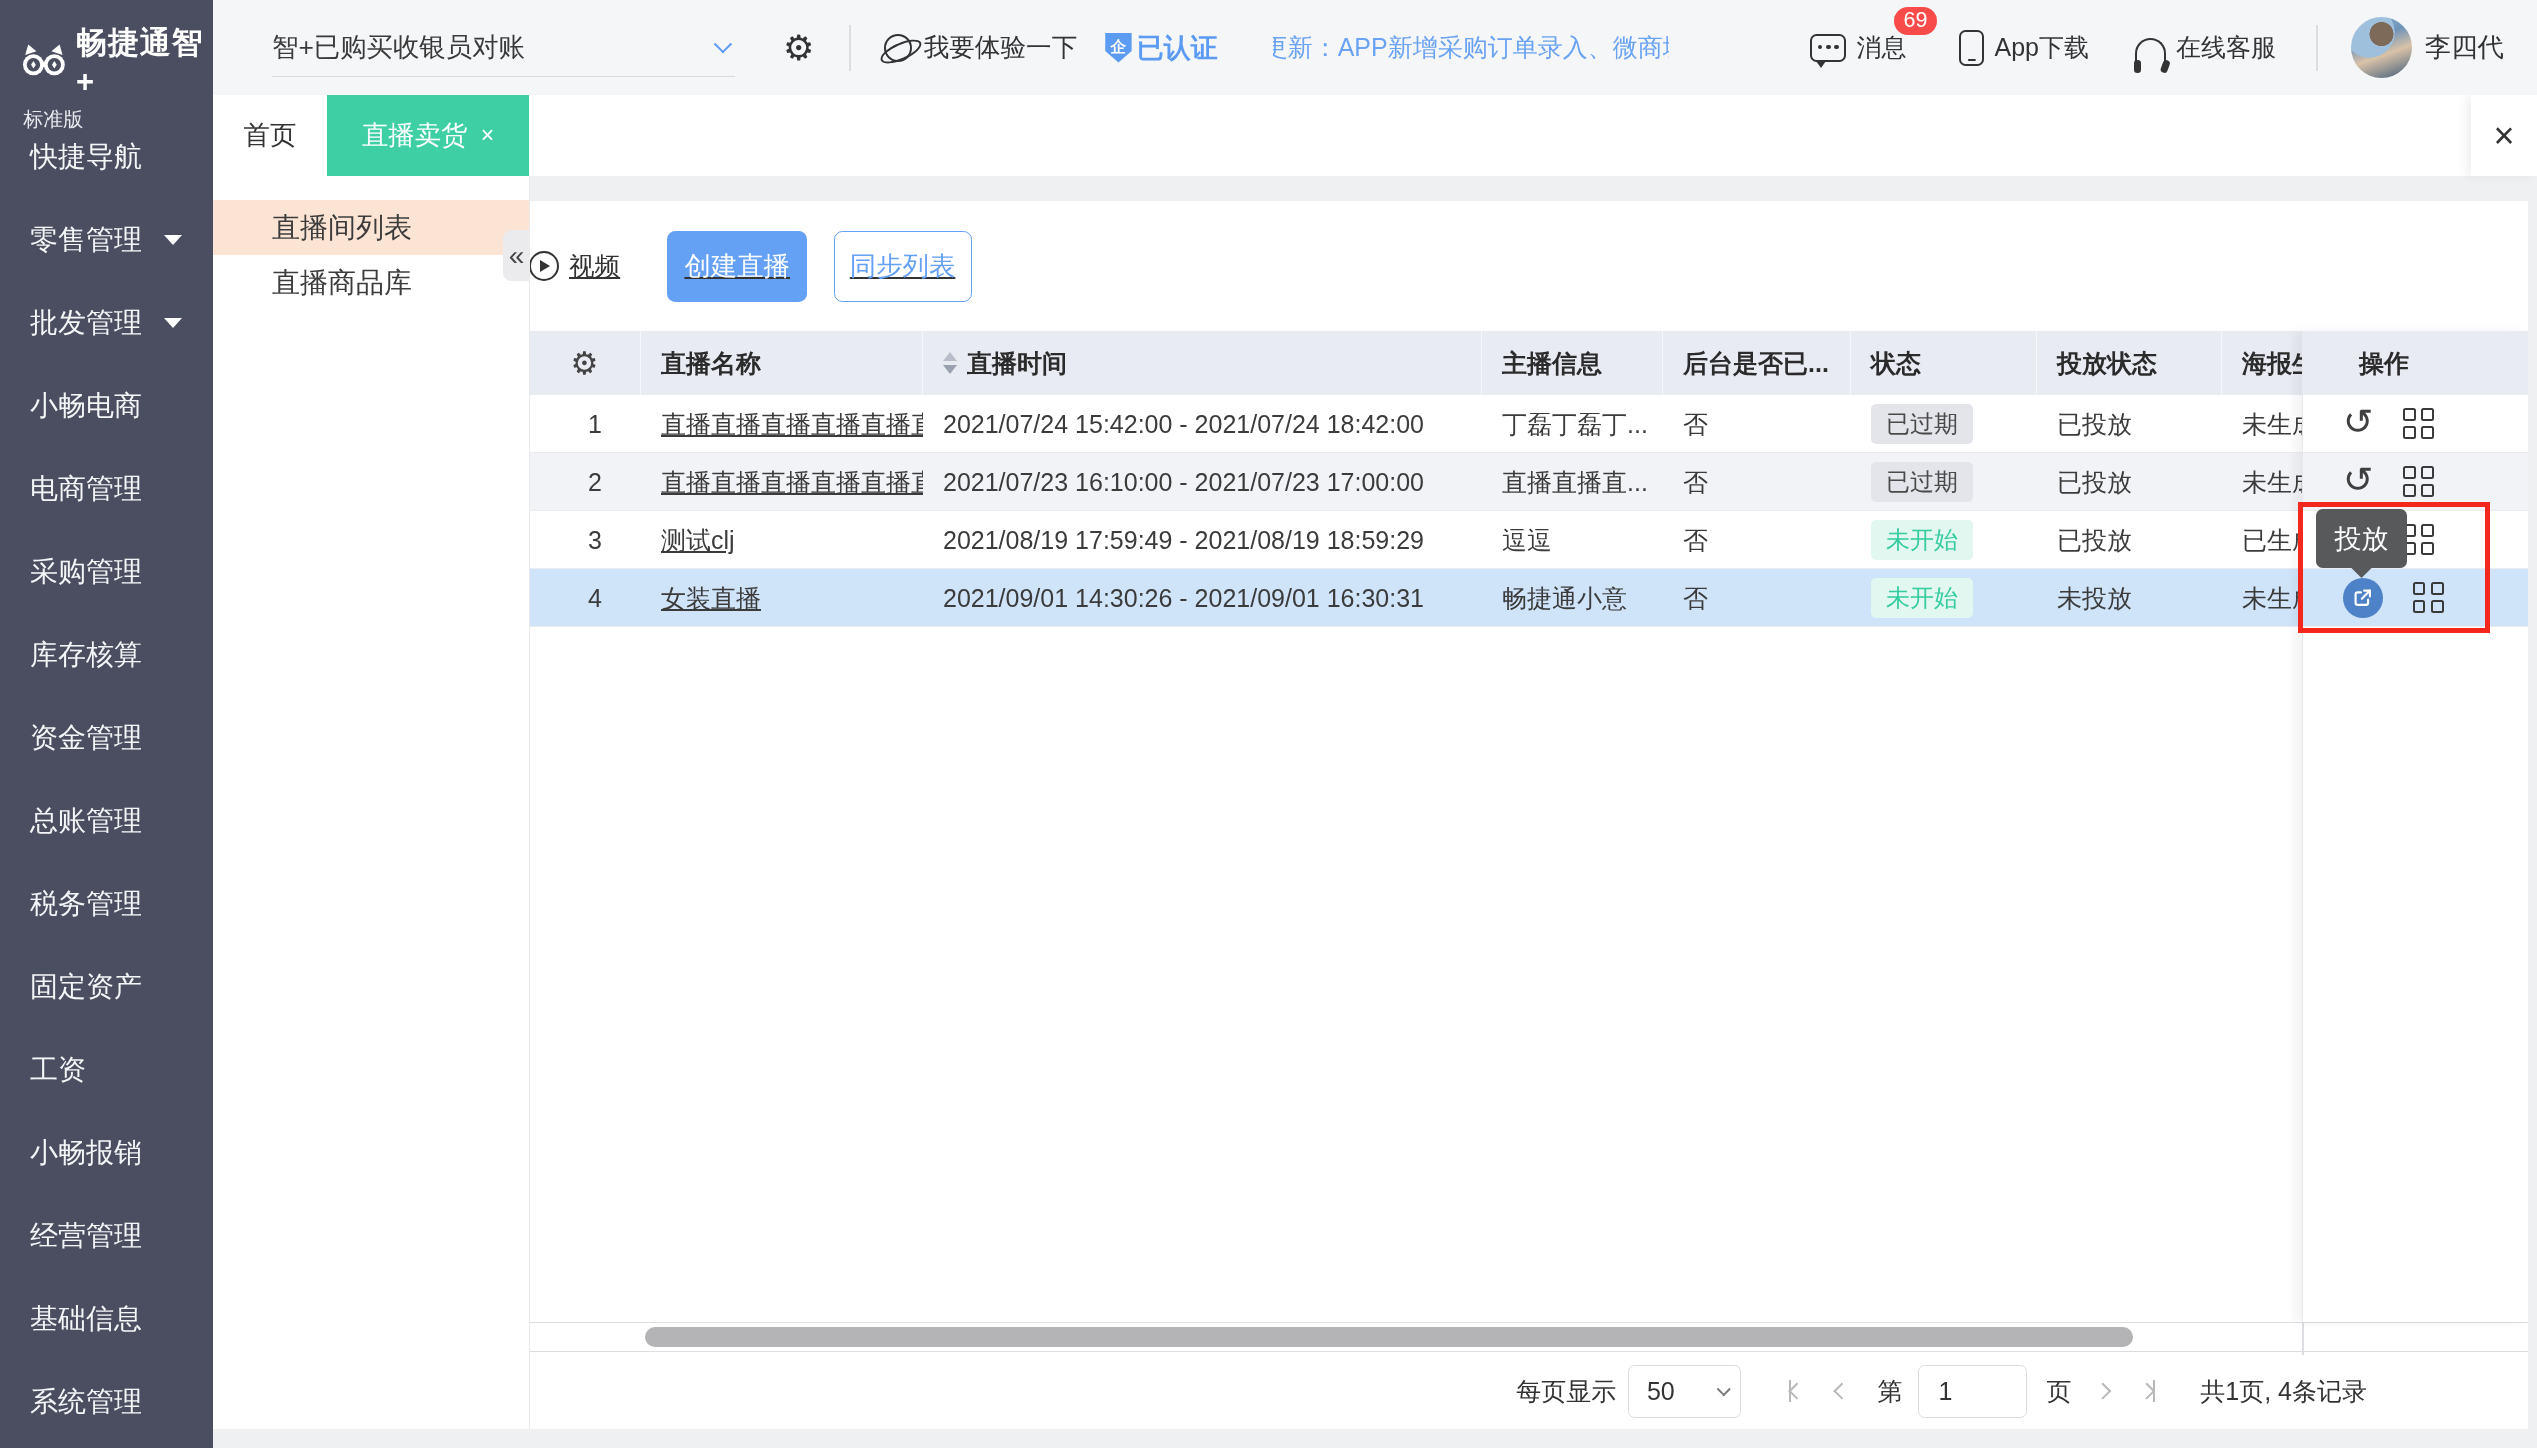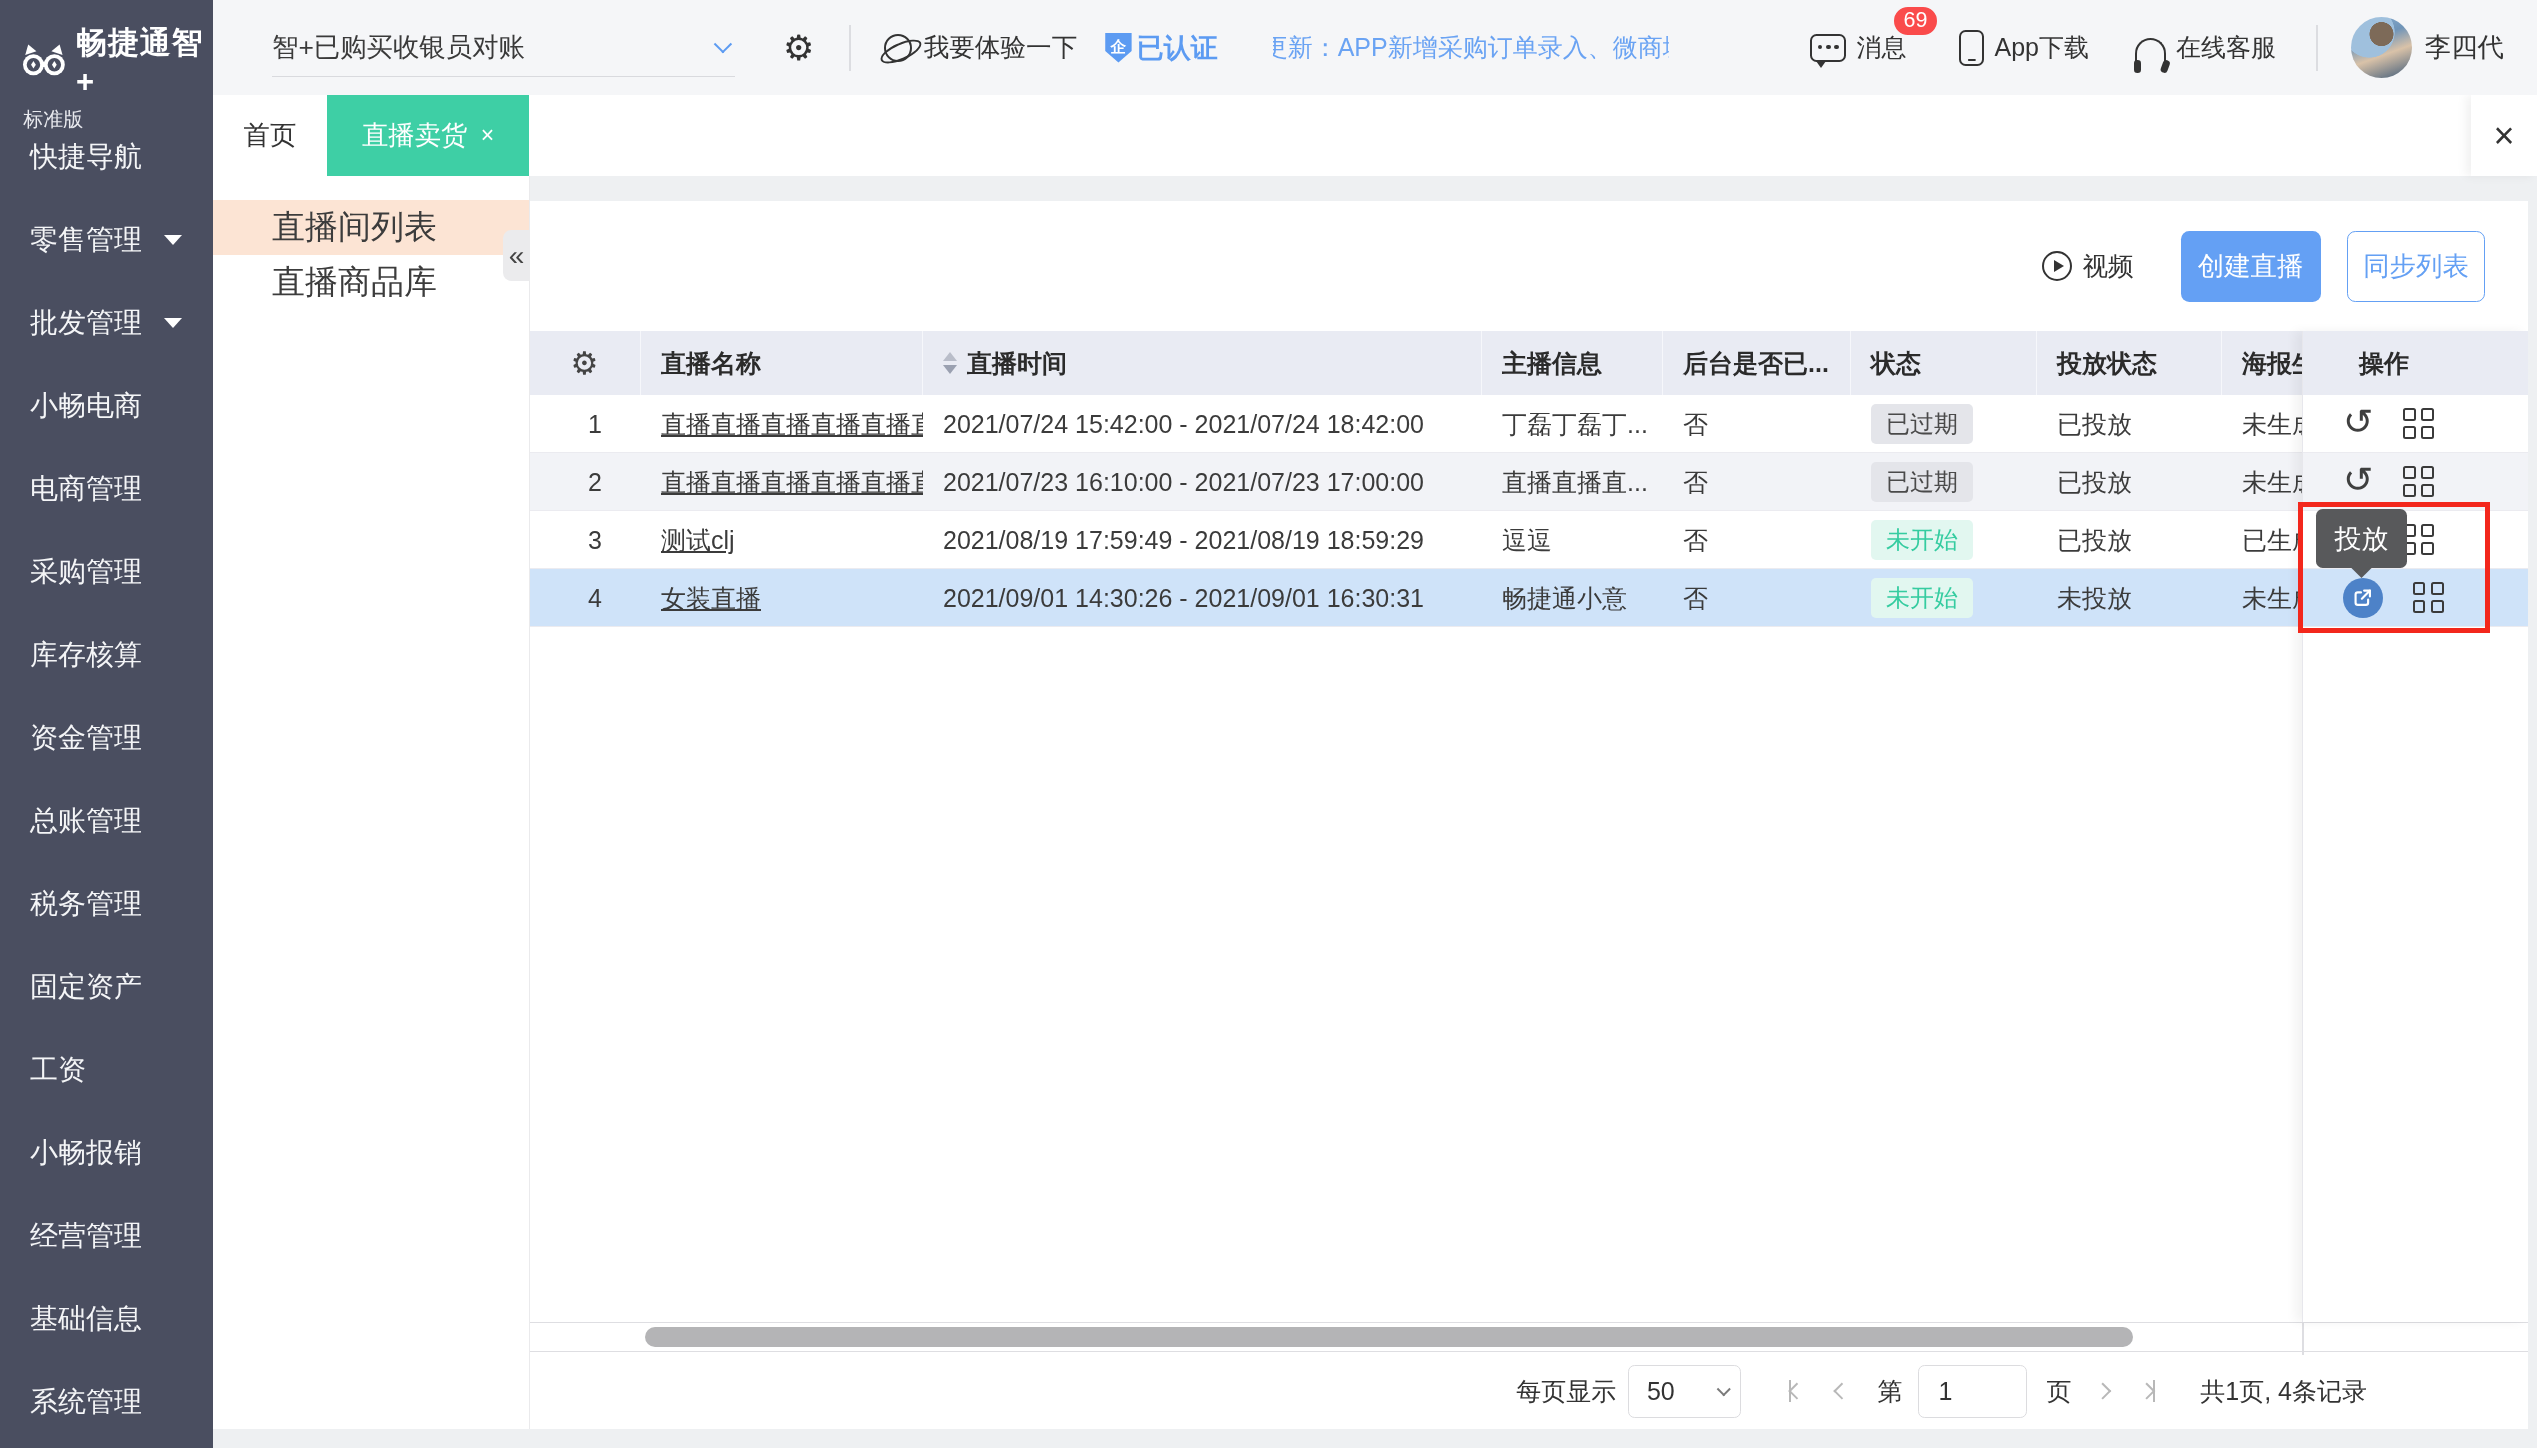--- a/index.html
+++ b/index.html
@@ -56,27 +56,27 @@
 
   
   .tabstrip { position:absolute; left:213px; top:95px; width:2324px; height:81px; background:#fff; display:flex; z-index:4; }
   .tab-home { width:114px; height:81px; display:flex; align-items:center; justify-content:center; font-size:26.4px; color:#333; cursor:pointer; }
   .tab-active { width:202px; height:81px; background:#3ecfa5; color:#fff; display:flex; align-items:center; justify-content:center; gap:13.2px; font-size:26.4px; cursor:pointer; }
   .tab-x { font-size:23px; line-height:1; cursor:pointer; }
   .tabs-close-box { position:absolute; right:0; top:0; width:66px; height:81px; background:#fff; box-shadow:-5px 0 10px rgba(0,0,0,0.06); display:flex; align-items:center; justify-content:center; font-size:36px; font-weight:300; color:#333; cursor:pointer; }
 
   
   .subnav { position:absolute; left:213px; top:176px; width:317px; height:1253px; background:#fff; border-right:0.8px solid #eaeaec; z-index:3; padding-top:24px; }
-  .sub-item { height:55px; display:flex; align-items:center; padding-left:59px; font-size:33px; color:#3c3c3c; cursor:pointer; }
+  .sub-item { height:55px; display:flex; align-items:center; padding-left:59px; font-size:28px; color:#3c3c3c; cursor:pointer; }
   .sub-item.active { background:#fce4d4; }
   .collapse-handle { position:absolute; right:-0.8px; top:54px; width:26.4px; height:51px; background:#ebebed; border-radius:8.3px 0 0 8.3px; display:flex; align-items:center; justify-content:center; font-size:28px; color:#444; cursor:pointer; }
 
   
   .card { position:absolute; left:529px; top:201px; width:1999px; height:1228px; background:#fff; z-index:2; }
-  .toolbar { height:130px; display:flex; align-items:center; justify-content:flex-end; padding-right:43px; }
+  .toolbar { height:130px; display:flex; align-items:center; justify-content:flex-start; padding-right:43px;text-decoration:underline; }
   .video-link { display:flex; align-items:center; gap:10px; cursor:pointer; }
   .play-circle { width:30px; height:30px; border:2.5px solid #333; border-radius:50%; display:flex; align-items:center; justify-content:center; }
   .play-circle::after { content:""; width:0; height:0; border-left:10px solid #333; border-top:6.6px solid transparent; border-bottom:6.6px solid transparent; margin-left:2.5px; }
   .video-label { font-size:25.6px; color:#333; }
   .btn-primary { margin-left:47px; width:140px; height:71px; background:#64a0f4; color:#fff; font-size:26.4px; border:none; border-radius:8.3px; cursor:pointer; font-family:inherit; }
   .btn-outline { margin-left:26.4px; width:138px; height:71px; background:#fff; color:#64a0f4; font-size:26.4px; border:1.7px solid #64a0f4; border-radius:8.3px; cursor:pointer; font-family:inherit; }
 
   
   .thead { position:absolute; left:0; top:130px; width:1916px; height:64px; background:#e9ebf3; display:flex; }
   .hcell { height:64px; display:flex; align-items:center; font-size:25px; font-weight:bold; color:#2b2b2b; border-right:1.7px solid #f6f7fb; padding-left:20px; overflow:hidden; white-space:nowrap; }

